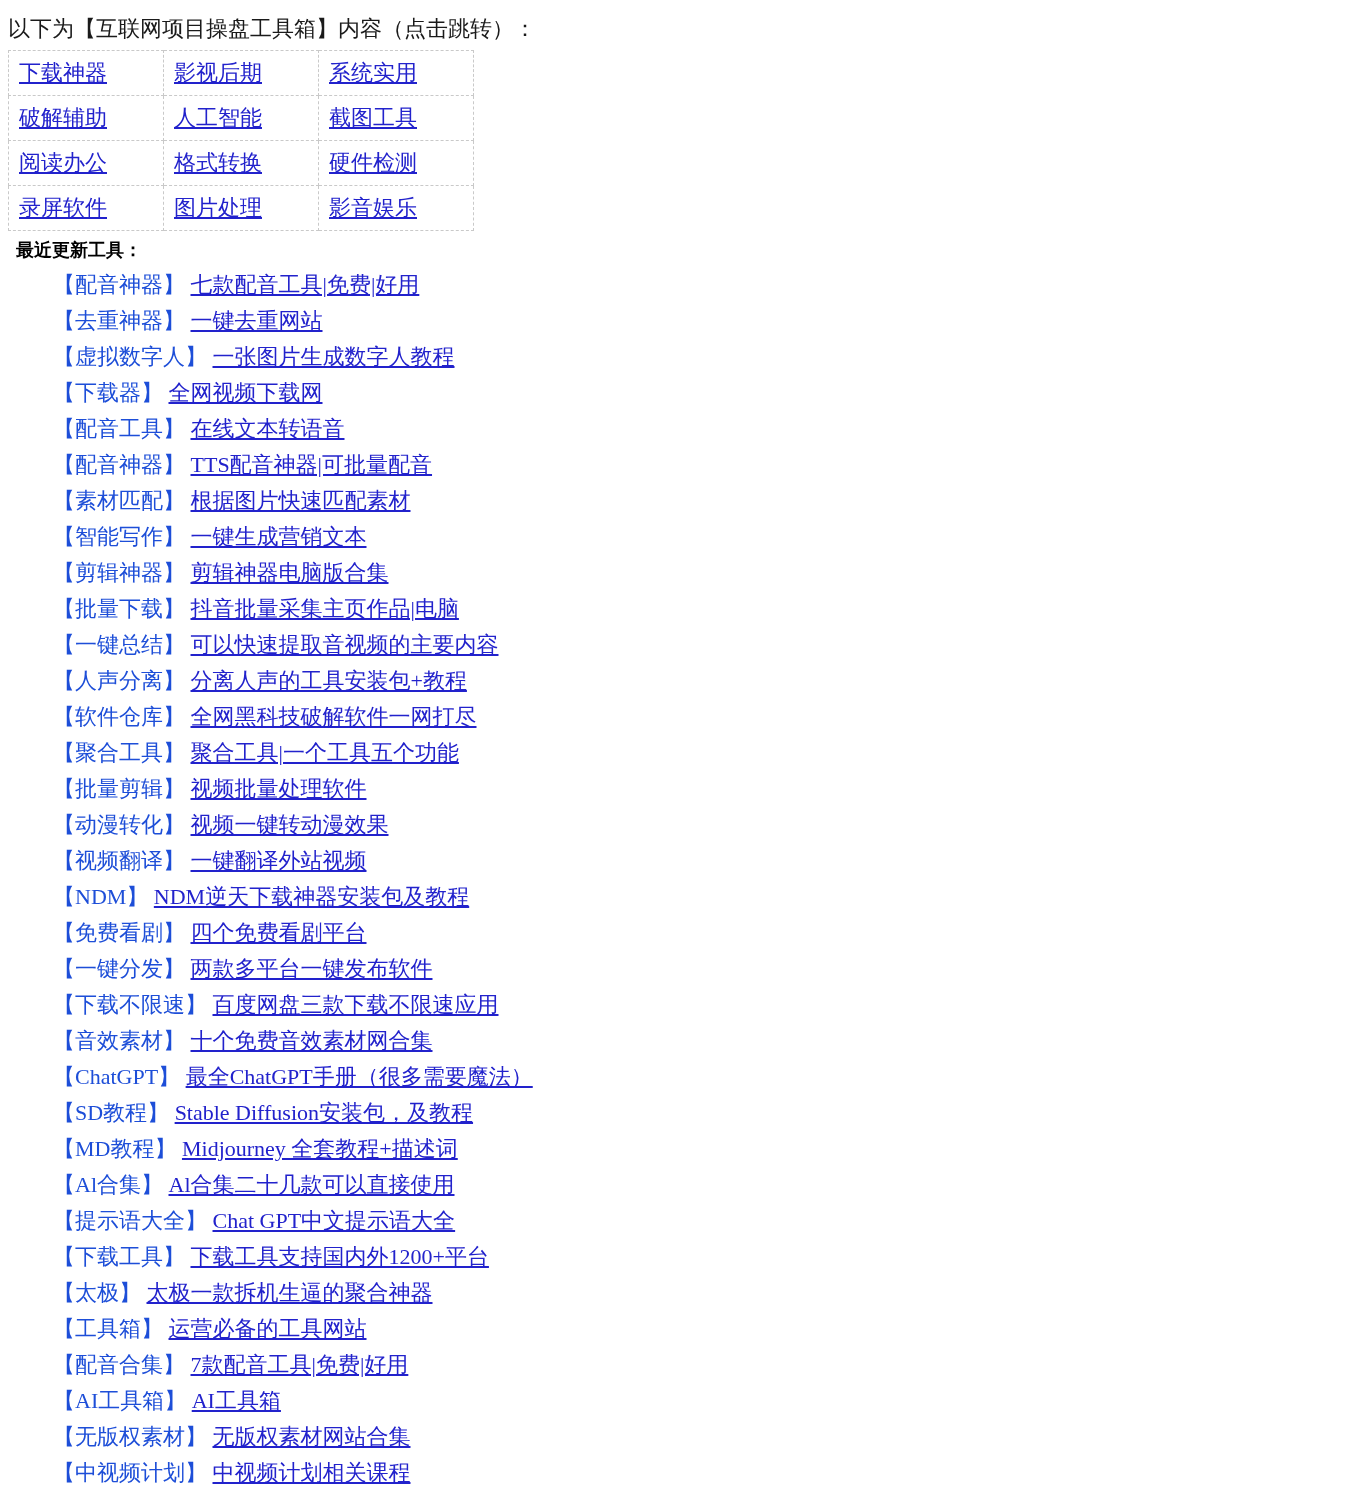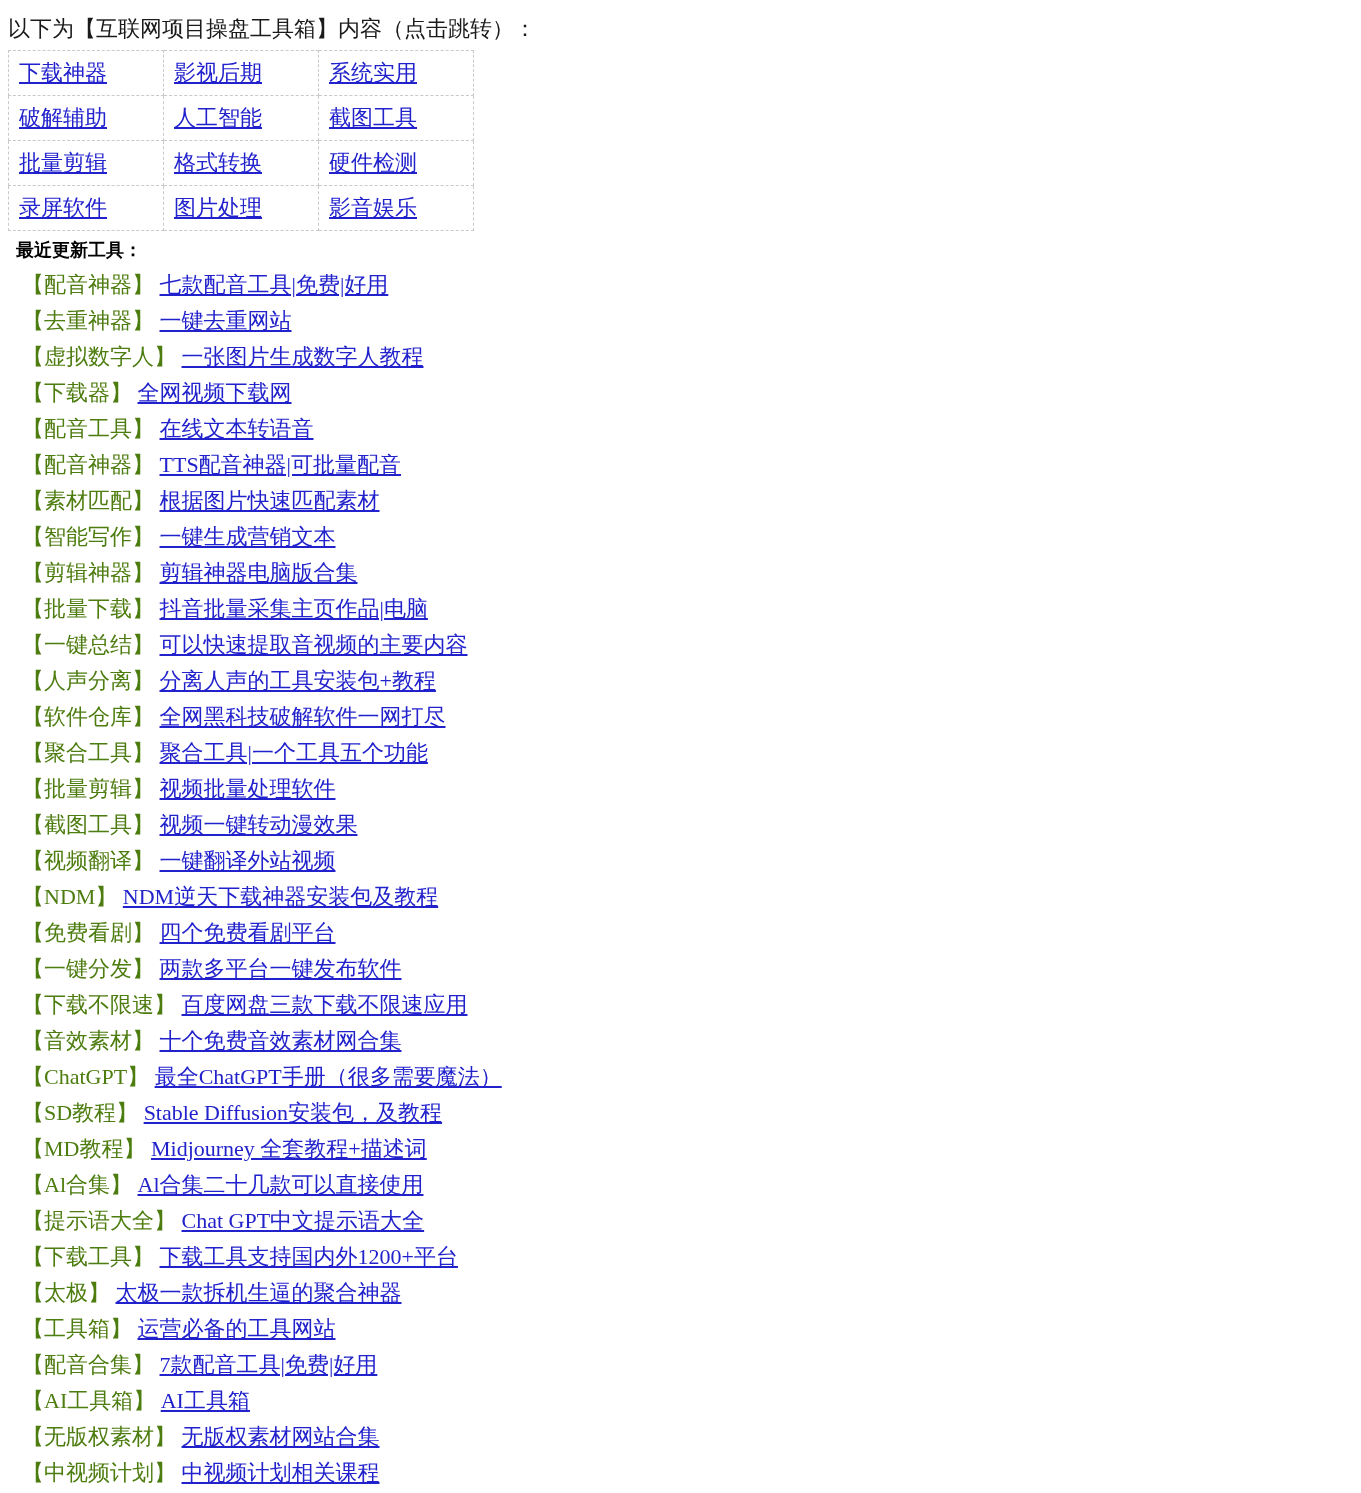--- a/index.html
+++ b/index.html
@@ -77,21 +77,22 @@
   .tool-list li {
     font-size: 22px;
     line-height: 36px;
     height: 36px;
     margin: 0;
     padding: 0 0 0 14px;
     white-space: nowrap;
     color: #1a1a1a;
   }
   .tool-tag {
-    color: #4d7c0f;
+    color: #1d4ed8;
+    margin-left: 31px;
   }
   .tool-link {
     color: #2222cc;
     text-align: right;
   }
 </style>
 </head>
 <body>
 
 <div class="page">
@@ -104,21 +105,21 @@
         <td><a href="#" class="nav-link">下载神器</a></td>
         <td><a href="#" class="nav-link">影视后期</a></td>
         <td><a href="#" class="nav-link">系统实用</a></td>
       </tr>
       <tr>
         <td><a href="#" class="nav-link">破解辅助</a></td>
         <td><a href="#" class="nav-link">人工智能</a></td>
         <td><a href="#" class="nav-link">截图工具</a></td>
       </tr>
       <tr>
-        <td><a href="#" class="nav-link">批量剪辑</a></td>
+        <td><a href="#" class="nav-link">阅读办公</a></td>
         <td><a href="#" class="nav-link">格式转换</a></td>
         <td><a href="#" class="nav-link">硬件检测</a></td>
       </tr>
       <tr>
         <td><a href="#" class="nav-link">录屏软件</a></td>
         <td><a href="#" class="nav-link">图片处理</a></td>
         <td><a href="#" class="nav-link">影音娱乐</a></td>
       </tr>
     </tbody>
   </table>
@@ -134,21 +135,21 @@
       <li><span class="tool-tag">【配音神器】</span> <a class="tool-link" href="#">TTS配音神器|可批量配音</a></li>
       <li><span class="tool-tag">【素材匹配】</span> <a class="tool-link" href="#">根据图片快速匹配素材</a></li>
       <li><span class="tool-tag">【智能写作】</span> <a class="tool-link" href="#">一键生成营销文本</a></li>
       <li><span class="tool-tag">【剪辑神器】</span> <a class="tool-link" href="#">剪辑神器电脑版合集</a></li>
       <li><span class="tool-tag">【批量下载】</span> <a class="tool-link" href="#">抖音批量采集主页作品|电脑</a></li>
       <li><span class="tool-tag">【一键总结】</span> <a class="tool-link" href="#">可以快速提取音视频的主要内容</a></li>
       <li><span class="tool-tag">【人声分离】</span> <a class="tool-link" href="#">分离人声的工具安装包+教程</a></li>
       <li><span class="tool-tag">【软件仓库】</span> <a class="tool-link" href="#">全网黑科技破解软件一网打尽</a></li>
       <li><span class="tool-tag">【聚合工具】</span> <a class="tool-link" href="#">聚合工具|一个工具五个功能</a></li>
       <li><span class="tool-tag">【批量剪辑】</span> <a class="tool-link" href="#">视频批量处理软件</a></li>
-      <li><span class="tool-tag">【截图工具】</span> <a class="tool-link" href="#">视频一键转动漫效果</a></li>
+      <li><span class="tool-tag">【动漫转化】</span> <a class="tool-link" href="#">视频一键转动漫效果</a></li>
       <li><span class="tool-tag">【视频翻译】</span> <a class="tool-link" href="#">一键翻译外站视频</a></li>
       <li><span class="tool-tag">【NDM】</span> <a class="tool-link" href="#">NDM逆天下载神器安装包及教程</a></li>
       <li><span class="tool-tag">【免费看剧】</span> <a class="tool-link" href="#">四个免费看剧平台</a></li>
       <li><span class="tool-tag">【一键分发】</span> <a class="tool-link" href="#">两款多平台一键发布软件</a></li>
       <li><span class="tool-tag">【下载不限速】</span> <a class="tool-link" href="#">百度网盘三款下载不限速应用</a></li>
       <li><span class="tool-tag">【音效素材】</span> <a class="tool-link" href="#">十个免费音效素材网合集</a></li>
       <li><span class="tool-tag">【ChatGPT】</span> <a class="tool-link" href="#">最全ChatGPT手册（很多需要魔法）</a></li>
       <li><span class="tool-tag">【SD教程】</span> <a class="tool-link" href="#">Stable Diffusion安装包，及教程</a></li>
       <li><span class="tool-tag">【MD教程】</span> <a class="tool-link" href="#">Midjourney 全套教程+描述词</a></li>
       <li><span class="tool-tag">【Al合集】</span> <a class="tool-link" href="#">Al合集二十几款可以直接使用</a></li>

